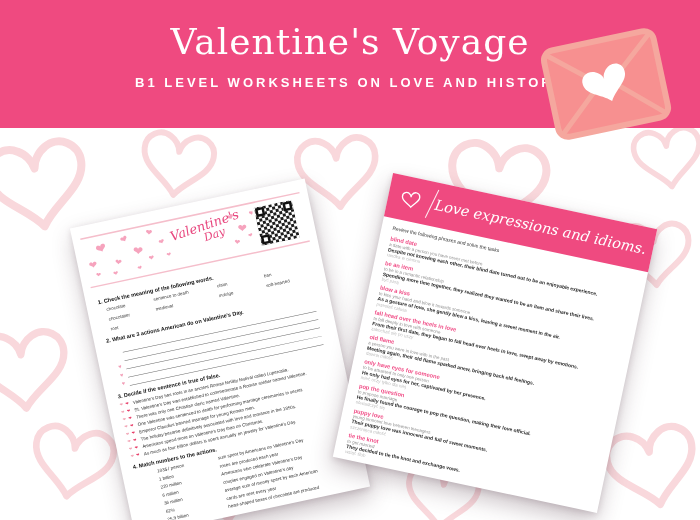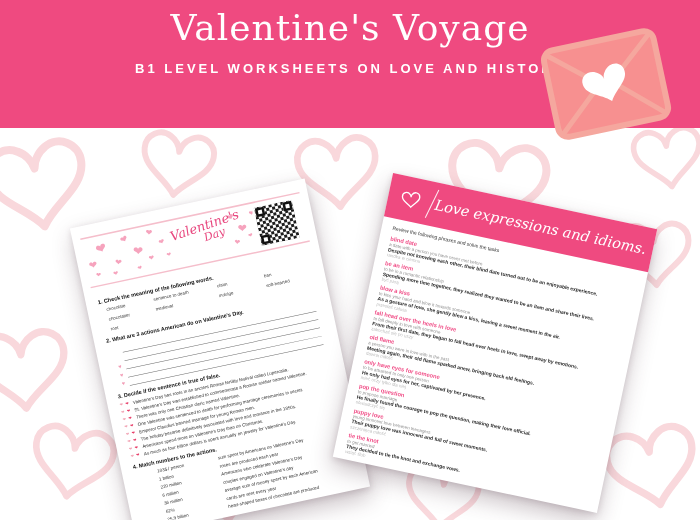--- a/index.html
+++ b/index.html
@@ -7,21 +7,21 @@
        font-family:"Liberation Sans",sans-serif;position:relative}
   .canvas{position:absolute;inset:0;overflow:hidden}
 
   
   .doodles{position:absolute;inset:0;z-index:0}
   .doodle{position:absolute;overflow:visible;fill:none;stroke:#F9D8DC;
           stroke-width:7;stroke-linecap:round;stroke-linejoin:round}
 
   
   .hero{position:absolute;left:0;top:0;width:700px;height:128px;background:#EF4A80;z-index:1}
-  .hero h1{margin:7px 0 0;text-align:center;color:#fff;font-family:"DejaVu Serif",serif;
+  .hero h1{margin:21px 0 0;text-align:center;color:#fff;font-family:"DejaVu Serif",serif;
            font-weight:500;font-size:36px;letter-spacing:1px}
   .hero .sub{margin-top:13px;text-align:center;color:#fff;font-size:13px;
              font-weight:bold;letter-spacing:3px}
   .envelope{position:absolute;left:546px;top:36px;width:120px;height:96px;
             transform:rotate(-12deg);overflow:visible}
 
   
   .page{position:absolute;background:#fff;
         box-shadow:0 10px 22px rgba(70,40,55,.28),0 2px 6px rgba(70,40,55,.16)}
   .page .inner{transform:scale(.5);transform-origin:0 0}

